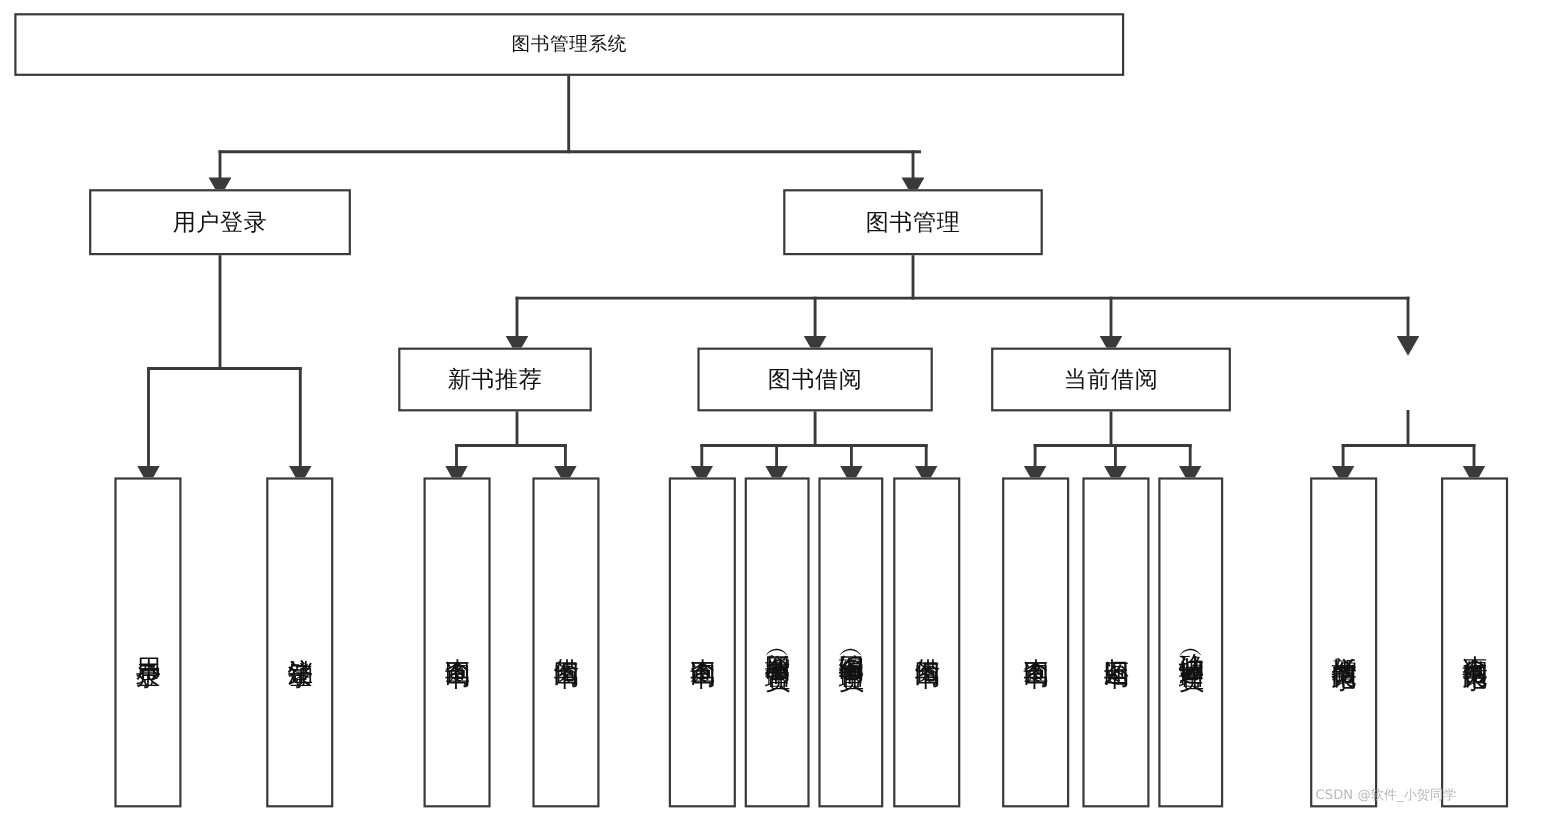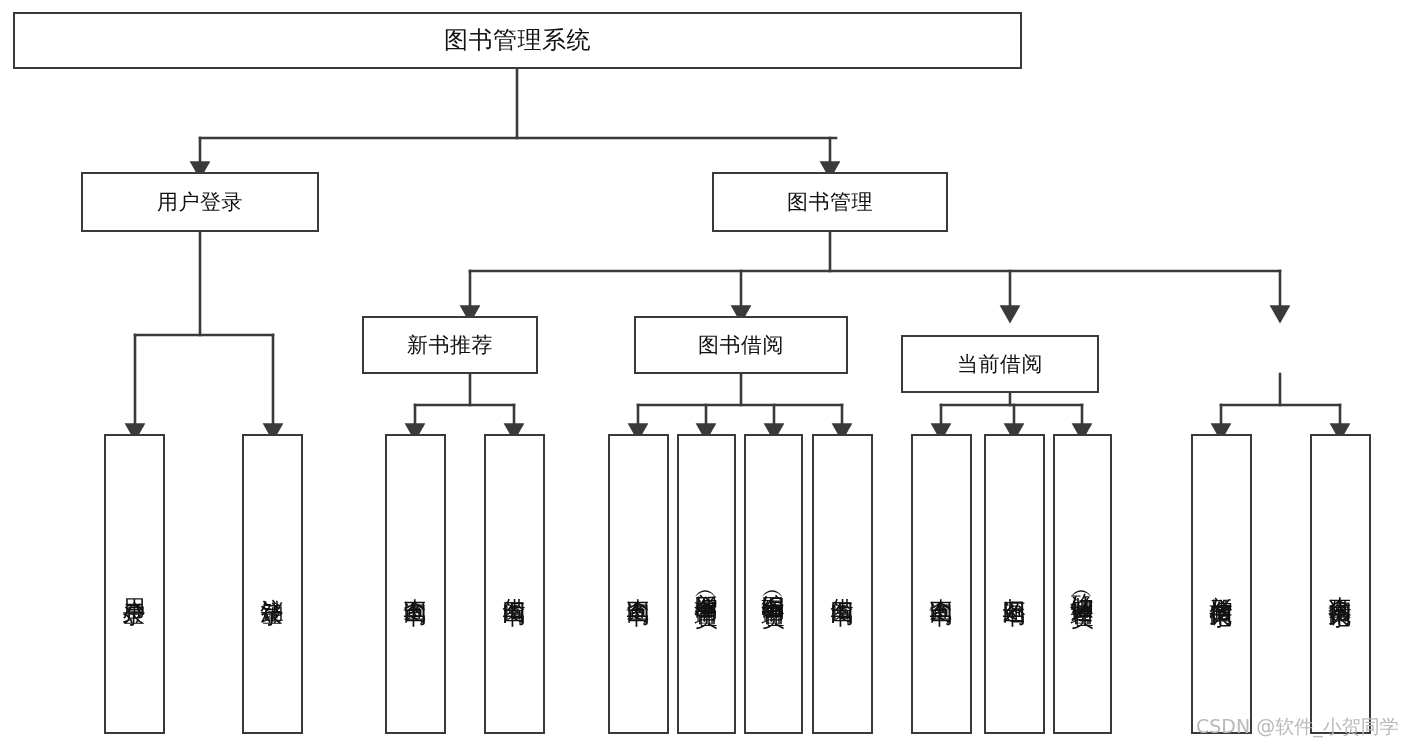--- a/index.html
+++ b/index.html
@@ -42,39 +42,39 @@
     text-align: center;
     line-height: 1.08;
     letter-spacing: 0.5px;
   }
   
   .node.horiz .label {
     font-size: 21px;
     white-space: nowrap;
   }
   .node.root .label {
-    font-size: 24px;
+    font-size: 17px;
   }
   
   .node.vert {
     align-items: center;
     justify-content: center;
   }
   .node.vert .label {
     writing-mode: vertical-rl;
     text-orientation: upright;
     font-size: 23px;
     line-height: 1.22;
     letter-spacing: 2px;
     max-height: 100%;
   }
   .watermark {
     position: absolute;
     color: #b9b9b9;
-    font-size: 19px;
+    font-size: 12px;
     white-space: nowrap;
     z-index: 3;
     font-family: "DejaVu Sans", "Liberation Sans", sans-serif;
   }
 </style>
 </head>
 <body>
 
 <div id="canvas">
 
@@ -138,21 +138,21 @@
   <div class="node horiz" style="left: 712px; top: 172px; width: 236px; height: 60px;">
     <span class="label">图书管理</span>
   </div>
 
   <div class="node horiz" style="left: 362px; top: 316px; width: 176px; height: 58px;">
     <span class="label">新书推荐</span>
   </div>
   <div class="node horiz" style="left: 634px; top: 316px; width: 214px; height: 58px; justify-content: center;">
     <span class="label">图书借阅</span>
   </div>
-  <div class="node horiz" style="left: 901px; top: 316px; width: 198px; height: 58px; margin-top: 19px;">
+  <div class="node horiz" style="left: 901px; top: 316px; width: 218px; height: 58px;">
     <span class="label">当前借阅</span>
   </div>
 
   <div class="node vert" style="left: 104px; top: 434px; width: 61px; height: 300px;">
     <span class="label">用户登录</span>
   </div>
   <div class="node vert" style="left: 242px; top: 434px; width: 61px; height: 300px;">
     <span class="label">注销登录</span>
   </div>
   <div class="node vert" style="left: 385px; top: 434px; width: 61px; height: 300px;">

